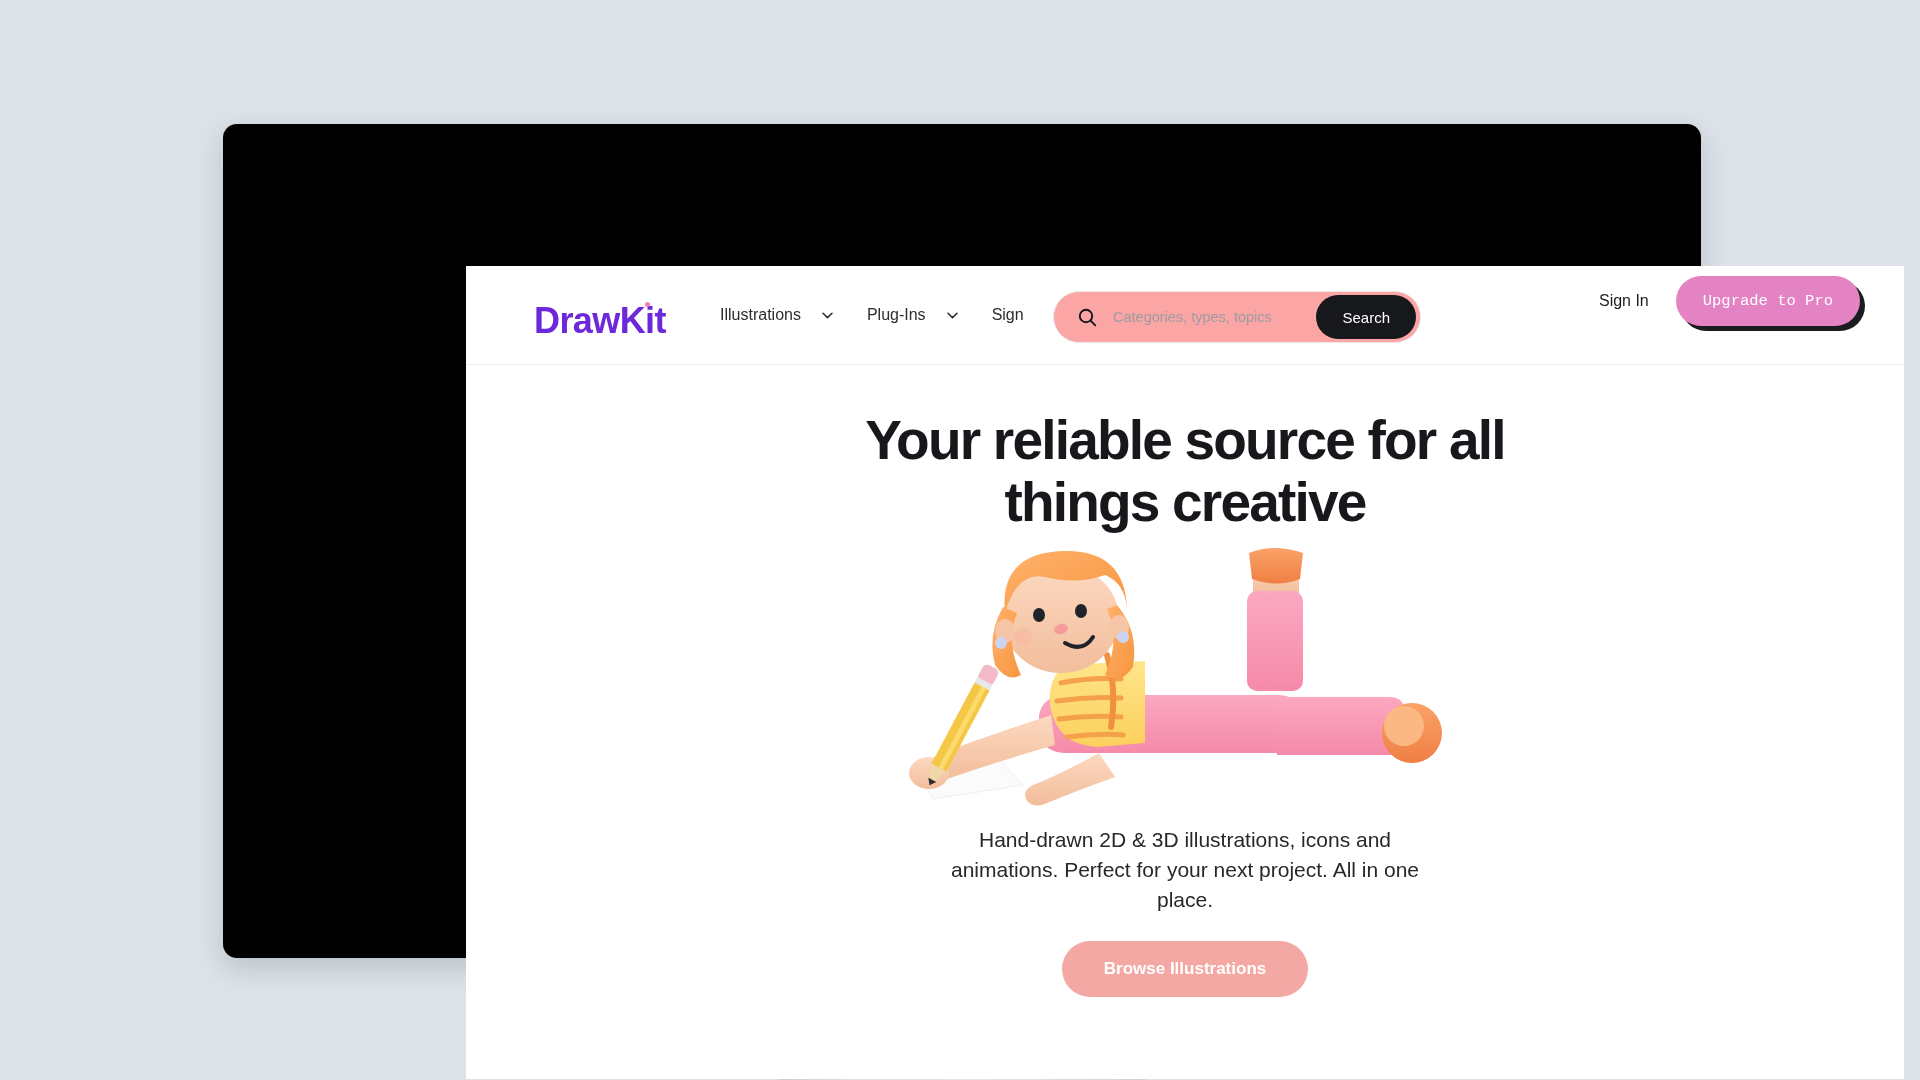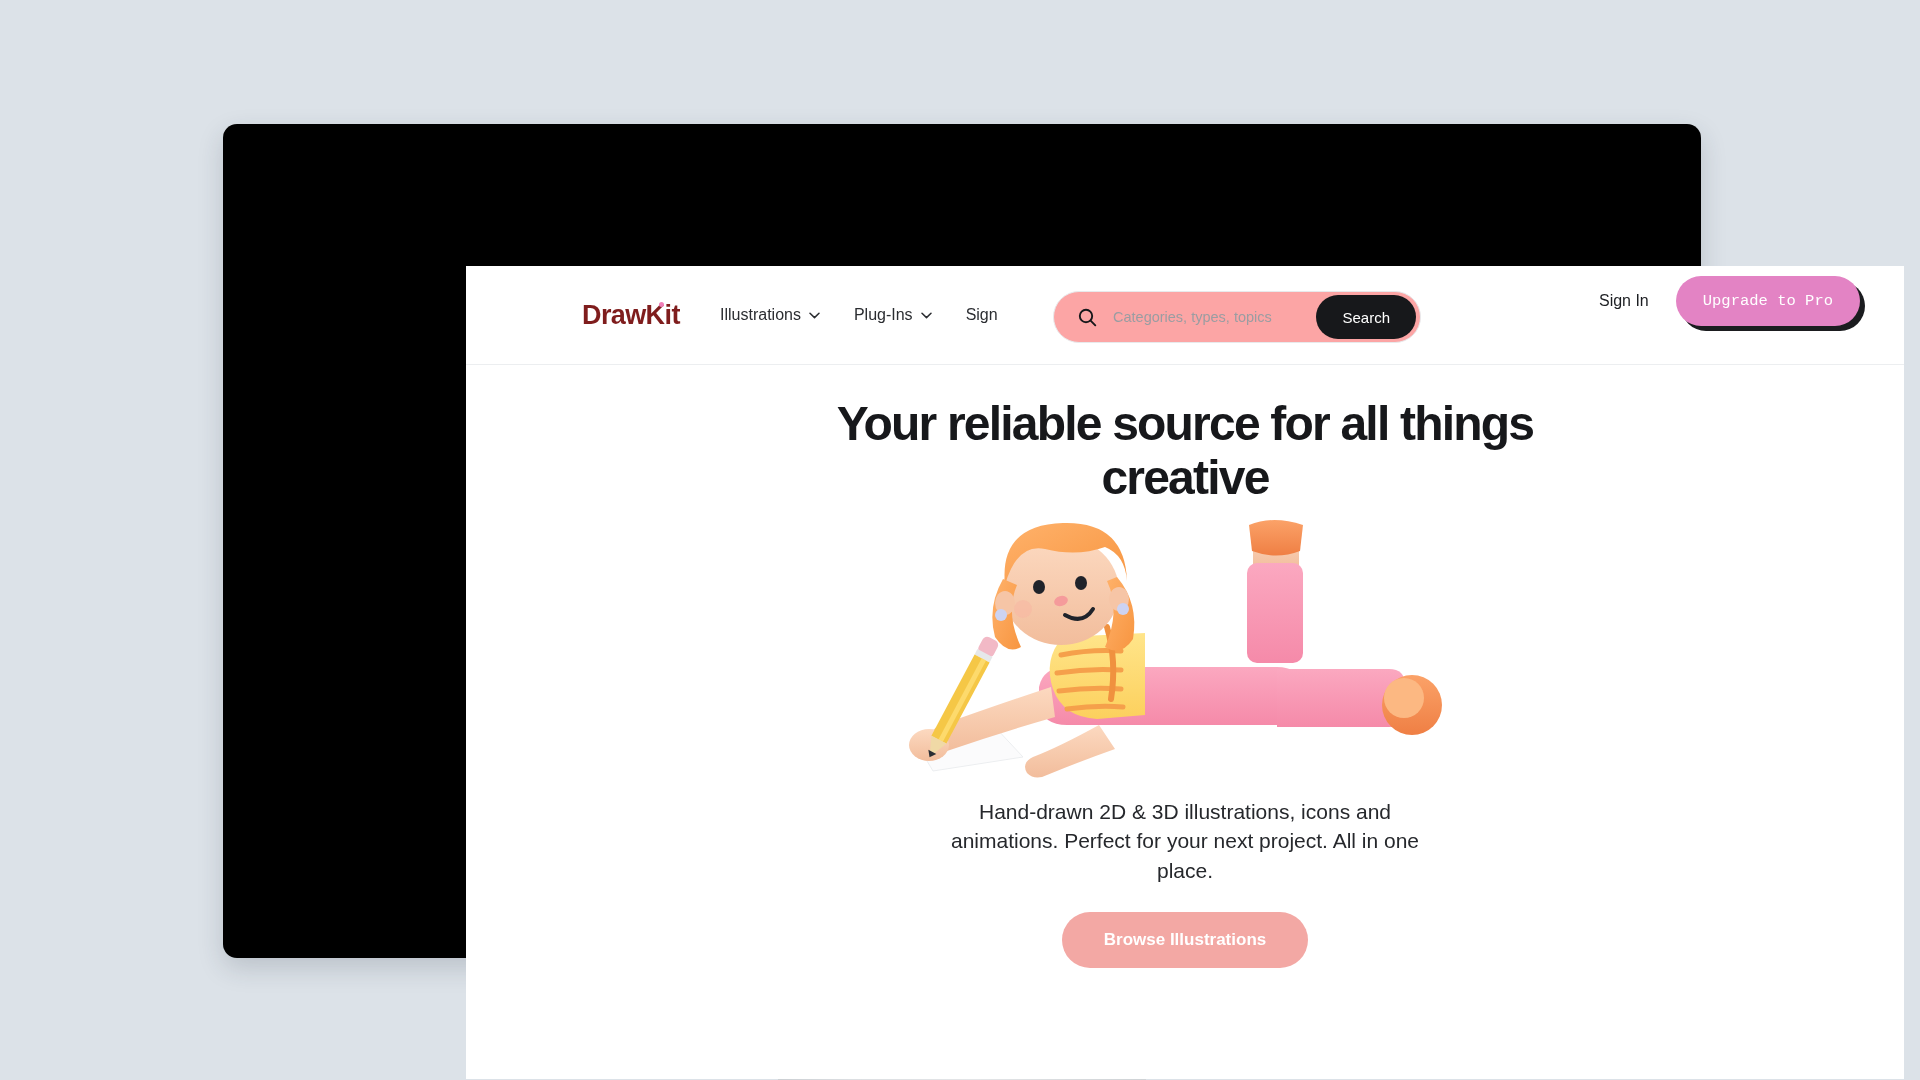--- a/index.html
+++ b/index.html
@@ -34,32 +34,31 @@
     background:#fff; overflow:hidden;
   }
 
   
   #site-header {
     position:relative; height:99px; width:100%;
     border-bottom:1px solid #eceef0; background:#fff;
   }
   #logo {
     position:absolute; left:68px; top:34px;
-    font-size:27px; font-weight:700; letter-spacing:-0.6px; color:#7f1d1d;
+    font-size:36px; font-weight:700; letter-spacing:-0.6px; color:#6d28d9;
     white-space:nowrap;
-    margin-left:48px;
   }
   #logo .dot {
     display:inline-block; width:5px; height:5px; border-radius:50%;
     background:#f07eb8; position:absolute; top:2px; right:16px;
   }
 
   #nav { position:absolute; left:254px; top:40px; display:flex; align-items:center; gap:34px; }
   .nav-item {
-    display:flex; align-items:center; gap:8px;
+    display:flex; align-items:center; gap:21px;
     font-size:16px; color:#2b2d31; white-space:nowrap; cursor:pointer;
   }
   .chev { width:11px; height:7px; display:block; }
   .chev svg { display:block; }
 
   
   #search-wrap {
     position:absolute; left:587px; top:25px;
     width:368px; height:52px;
     border:1px solid #e8eaec; border-radius:26px; background:#fca5a5;
@@ -90,22 +89,22 @@
   #upgrade {
     position:relative; z-index:1;
     background:#e383c4; color:#fff; border:none; border-radius:26px;
     height:50px; padding:0 27px; font-size:15.5px; cursor:pointer;
     white-space:nowrap; font-family:Liberation Mono, monospace;
   }
 
   
   #hero { position:relative; width:100%; text-align:center; }
   #headline {
-    margin:32px auto 0; max-width:780px;
-    font-size:48px; line-height:1.12; font-weight:700;
+    margin:45px auto 0; max-width:780px;
+    font-size:55px; line-height:1.12; font-weight:700;
     letter-spacing:-1.8px; color:#17181b;
   }
   #illo-wrap { position:relative; width:100%; height:272px; margin-top:14px; }
   #illo { position:absolute; left:50%; top:0; transform:translateX(-50%); }
   #subtext {
     margin:6px auto 0; max-width:520px;
     font-size:21px; line-height:1.42; color:#26282c;
   }
   #cta-wrap { position:relative; margin-top:26px; height:40px; }
   #cta {

